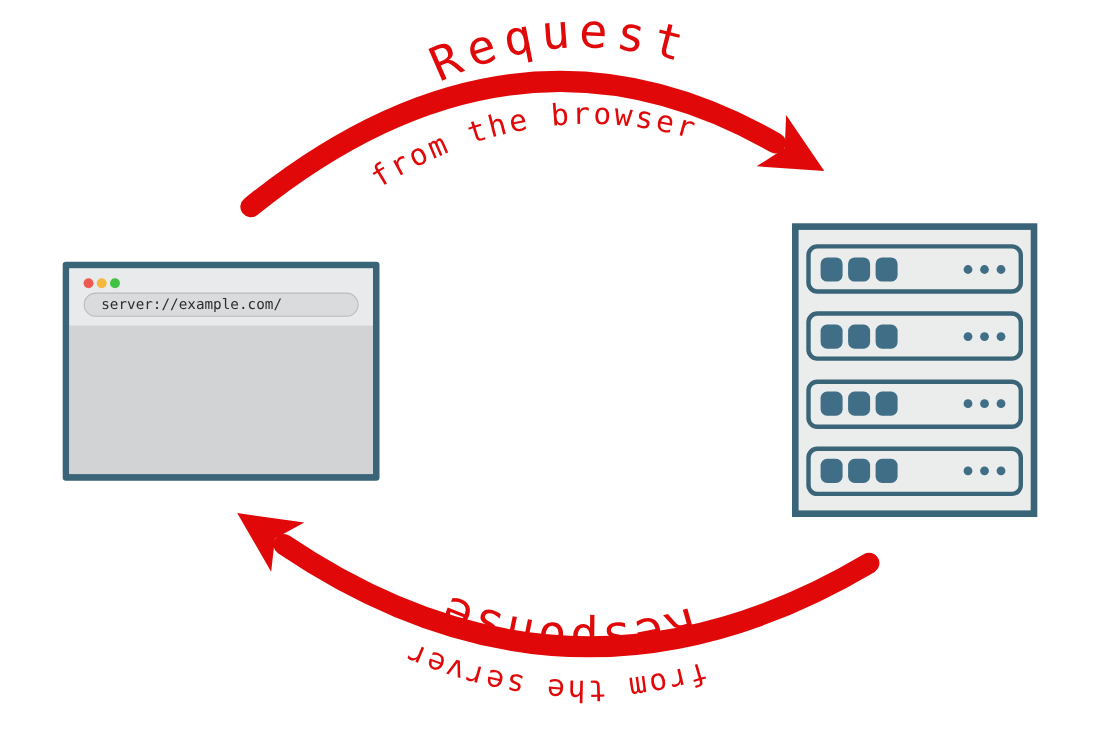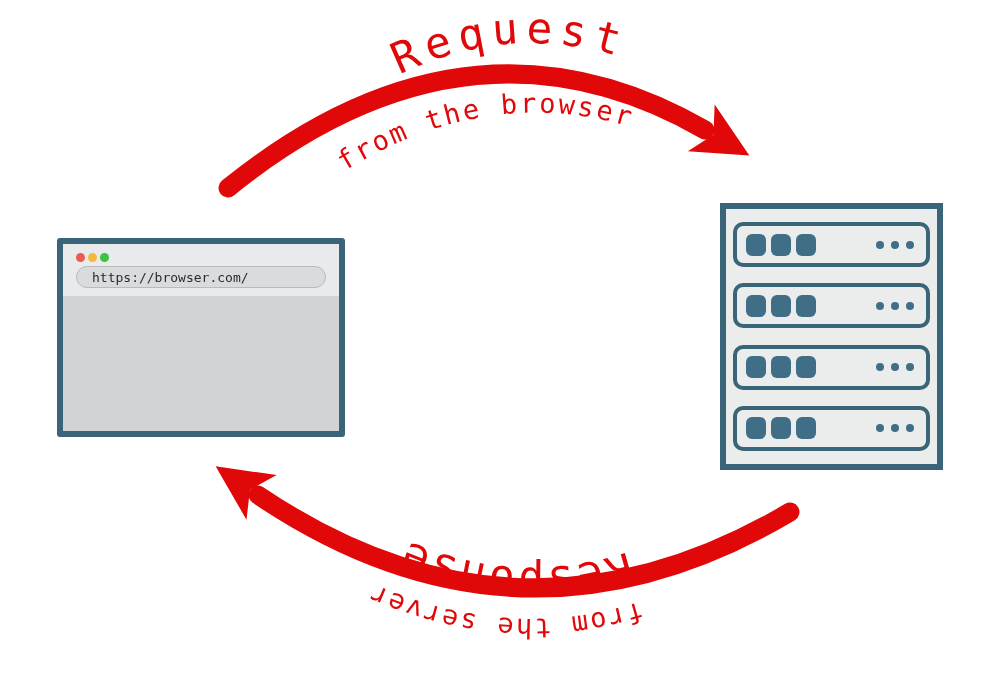--- a/index.html
+++ b/index.html
@@ -184,21 +184,21 @@
   </svg>
 
   <div class="browser">
     <div class="browser-header">
       <div class="traffic-dots">
         <div class="traffic-dot dot-red"></div>
         <div class="traffic-dot dot-yellow"></div>
         <div class="traffic-dot dot-green"></div>
       </div>
       <div class="url-bar">
-        <span class="url-text">https://browser.com/</span>
+        <span class="url-text">server://example.com/</span>
       </div>
     </div>
     <div class="browser-body"></div>
   </div>
 
   <div class="server">
     <div class="server-unit">
       <div class="unit-blocks">
         <div class="unit-block"></div>
         <div class="unit-block"></div>

